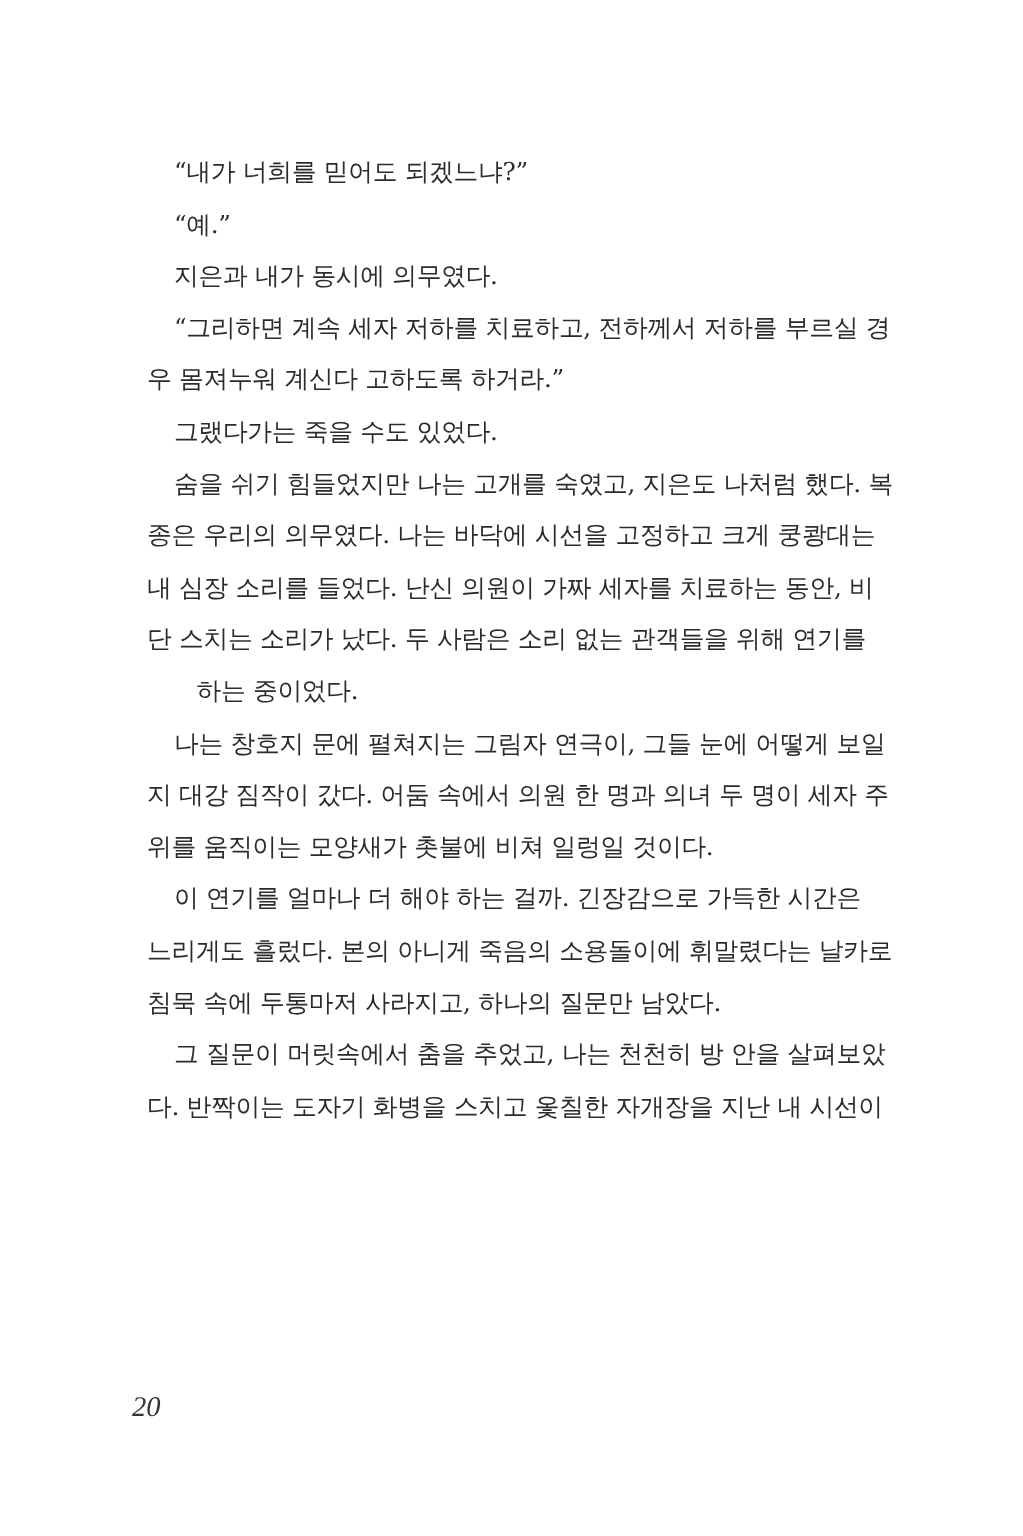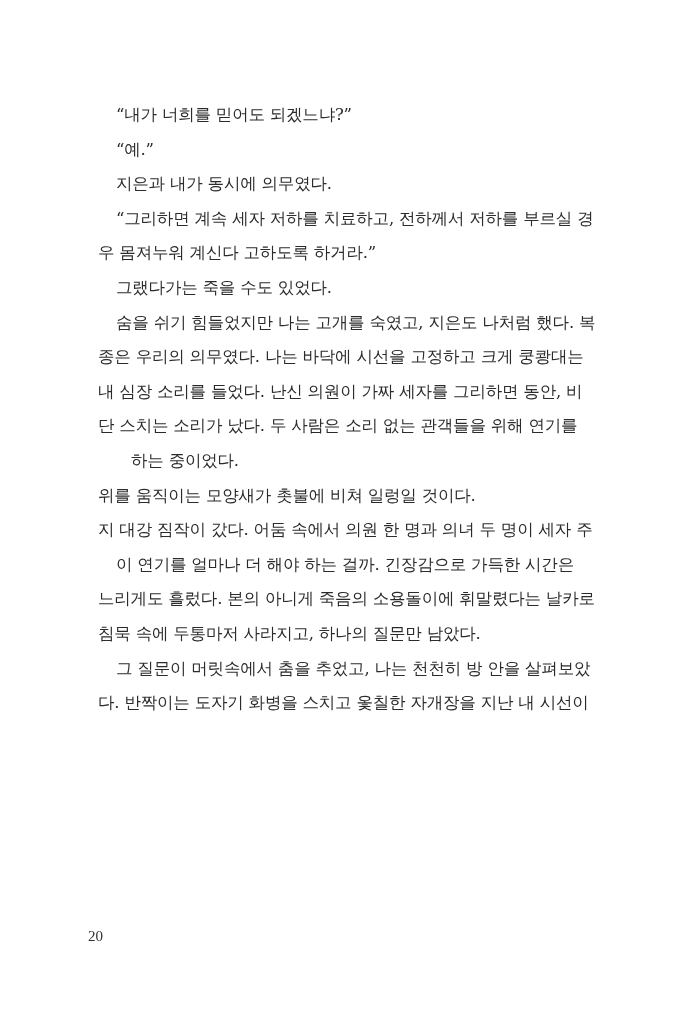--- a/index.html
+++ b/index.html
@@ -45,22 +45,23 @@
       text-align-last: justify;
     }
     .line.last {
       text-align-last: left;
     }
     .page-number {
       position: absolute;
       left: 88px;
       top: 928px;
       font-family: "Liberation Serif", "DejaVu Serif", serif;
-      font-size: 15px;
+      font-size: 19px;
       color: #333333;
+      font-style: italic;
     }
   </style>
 </head>
 <body>
 
 <div class="page">
   <div class="text-block" id="text-block">
       <p class="para" style="text-indent: 0px;">
         <span class="line last" style="text-indent: 0px; padding-left: 18px;">“내가 너희를 믿어도 되겠느냐?”</span>
       </p>
@@ -73,27 +74,28 @@
       <p class="para" style="text-indent: 0px;">
         <span class="line" style="text-indent: 0px; padding-left: 18px;">“그리하면 계속 세자 저하를 치료하고, 전하께서 저하를 부르실 경</span>
         <span class="line last" style="text-indent: 0px;">우 몸져누워 계신다 고하도록 하거라.”</span>
       </p>
       <p class="para" style="text-indent: 0px;">
         <span class="line last" style="text-indent: 0px; padding-left: 18px;">그랬다가는 죽을 수도 있었다.</span>
       </p>
       <p class="para" style="text-indent: 0px;">
         <span class="line" style="text-indent: 0px; padding-left: 18px;">숨을 쉬기 힘들었지만 나는 고개를 숙였고, 지은도 나처럼 했다. 복</span>
         <span class="line" style="text-indent: 0px;">종은 우리의 의무였다. 나는 바닥에 시선을 고정하고 크게 쿵쾅대는</span>
-        <span class="line" style="text-indent: 0px;">내 심장 소리를 들었다. 난신 의원이 가짜 세자를 그리하면 동안, 비</span>
+        <span class="line" style="text-indent: 0px;">내 심장 소리를 들었다. 난신 의원이 가짜 세자를 치료하는 동안, 비</span>
         <span class="line" style="text-indent: 0px;">단 스치는 소리가 났다. 두 사람은 소리 없는 관객들을 위해 연기를</span>
         <span class="line last" style="text-indent: 0px; margin-left: 33px;">하는 중이었다.</span>
       </p>
       <p class="para" style="text-indent: 0px;">
+        <span class="line" style="text-indent: 0px; padding-left: 18px;">나는 창호지 문에 펼쳐지는 그림자 연극이, 그들 눈에 어떻게 보일</span>
+        <span class="line" style="text-indent: 0px;">지 대강 짐작이 갔다. 어둠 속에서 의원 한 명과 의녀 두 명이 세자 주</span>
         <span class="line last" style="text-indent: 0px;">위를 움직이는 모양새가 촛불에 비쳐 일렁일 것이다.</span>
-        <span class="line" style="text-indent: 0px;">지 대강 짐작이 갔다. 어둠 속에서 의원 한 명과 의녀 두 명이 세자 주</span>
       </p>
       <p class="para" style="text-indent: 0px;">
         <span class="line" style="text-indent: 0px; padding-left: 18px;">이 연기를 얼마나 더 해야 하는 걸까. 긴장감으로 가득한 시간은</span>
         <span class="line" style="text-indent: 0px;">느리게도 흘렀다. 본의 아니게 죽음의 소용돌이에 휘말렸다는 날카로</span>
         <span class="line last" style="text-indent: 0px;">침묵 속에 두통마저 사라지고, 하나의 질문만 남았다.</span>
       </p>
       <p class="para" style="text-indent: 0px;">
         <span class="line" style="text-indent: 0px; padding-left: 18px;">그 질문이 머릿속에서 춤을 추었고, 나는 천천히 방 안을 살펴보았</span>
         <span class="line last" style="text-indent: 0px;">다. 반짝이는 도자기 화병을 스치고 옻칠한 자개장을 지난 내 시선이</span>
       </p>

